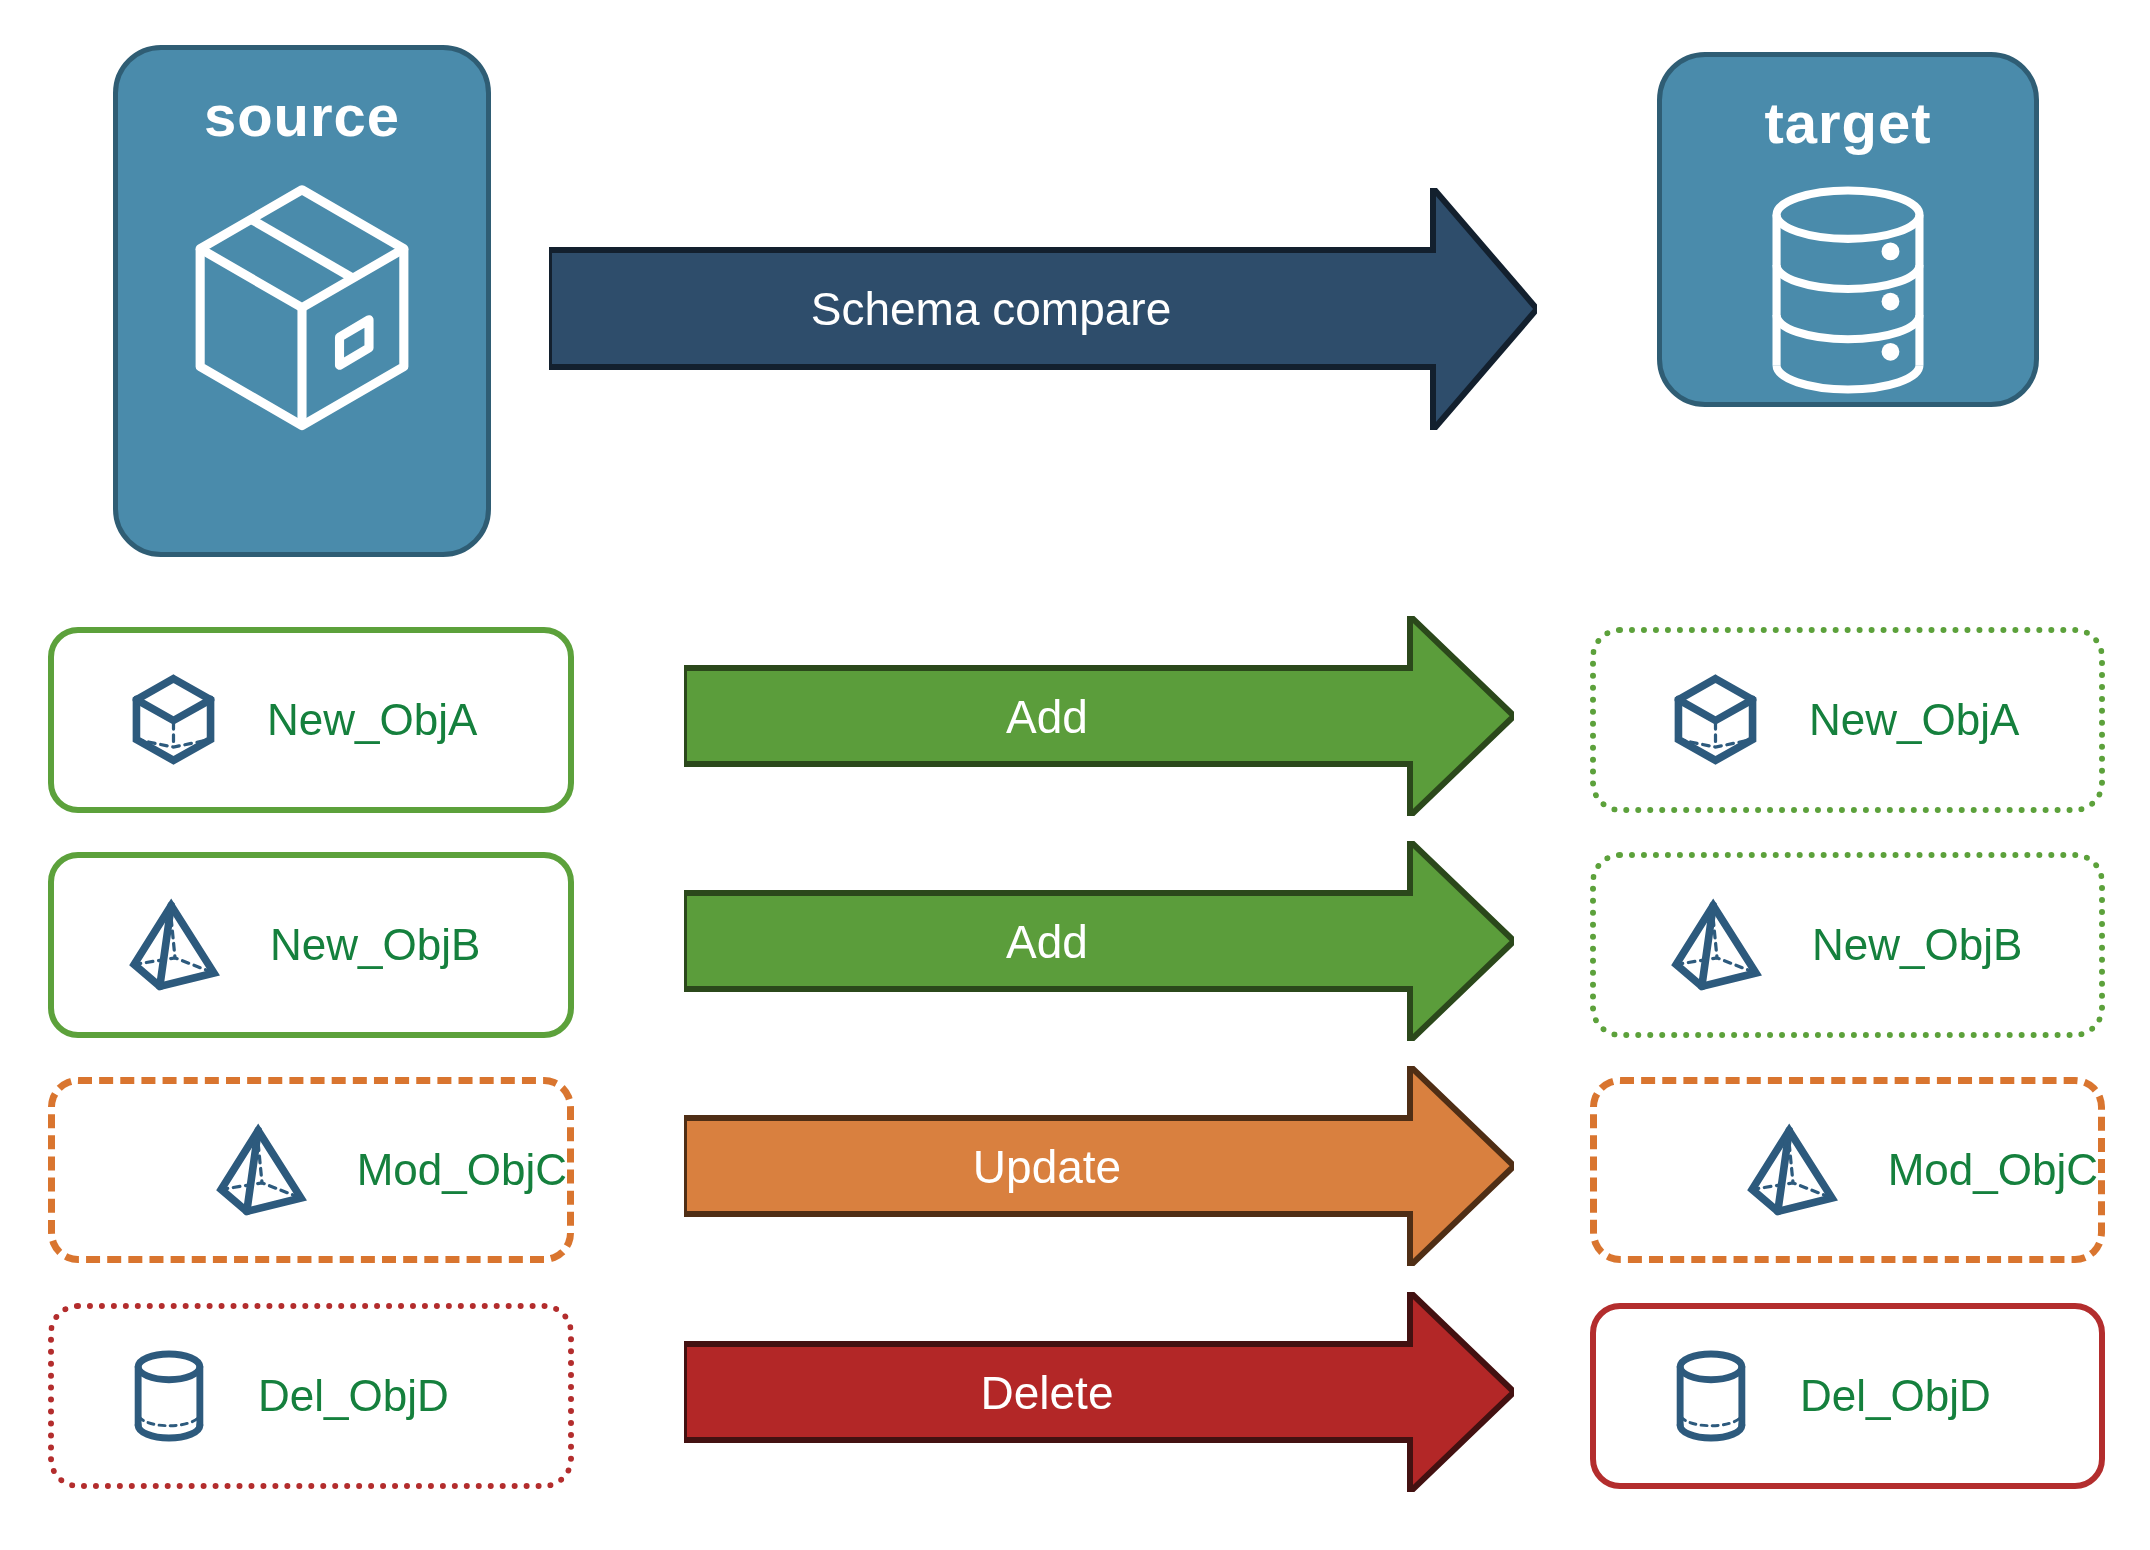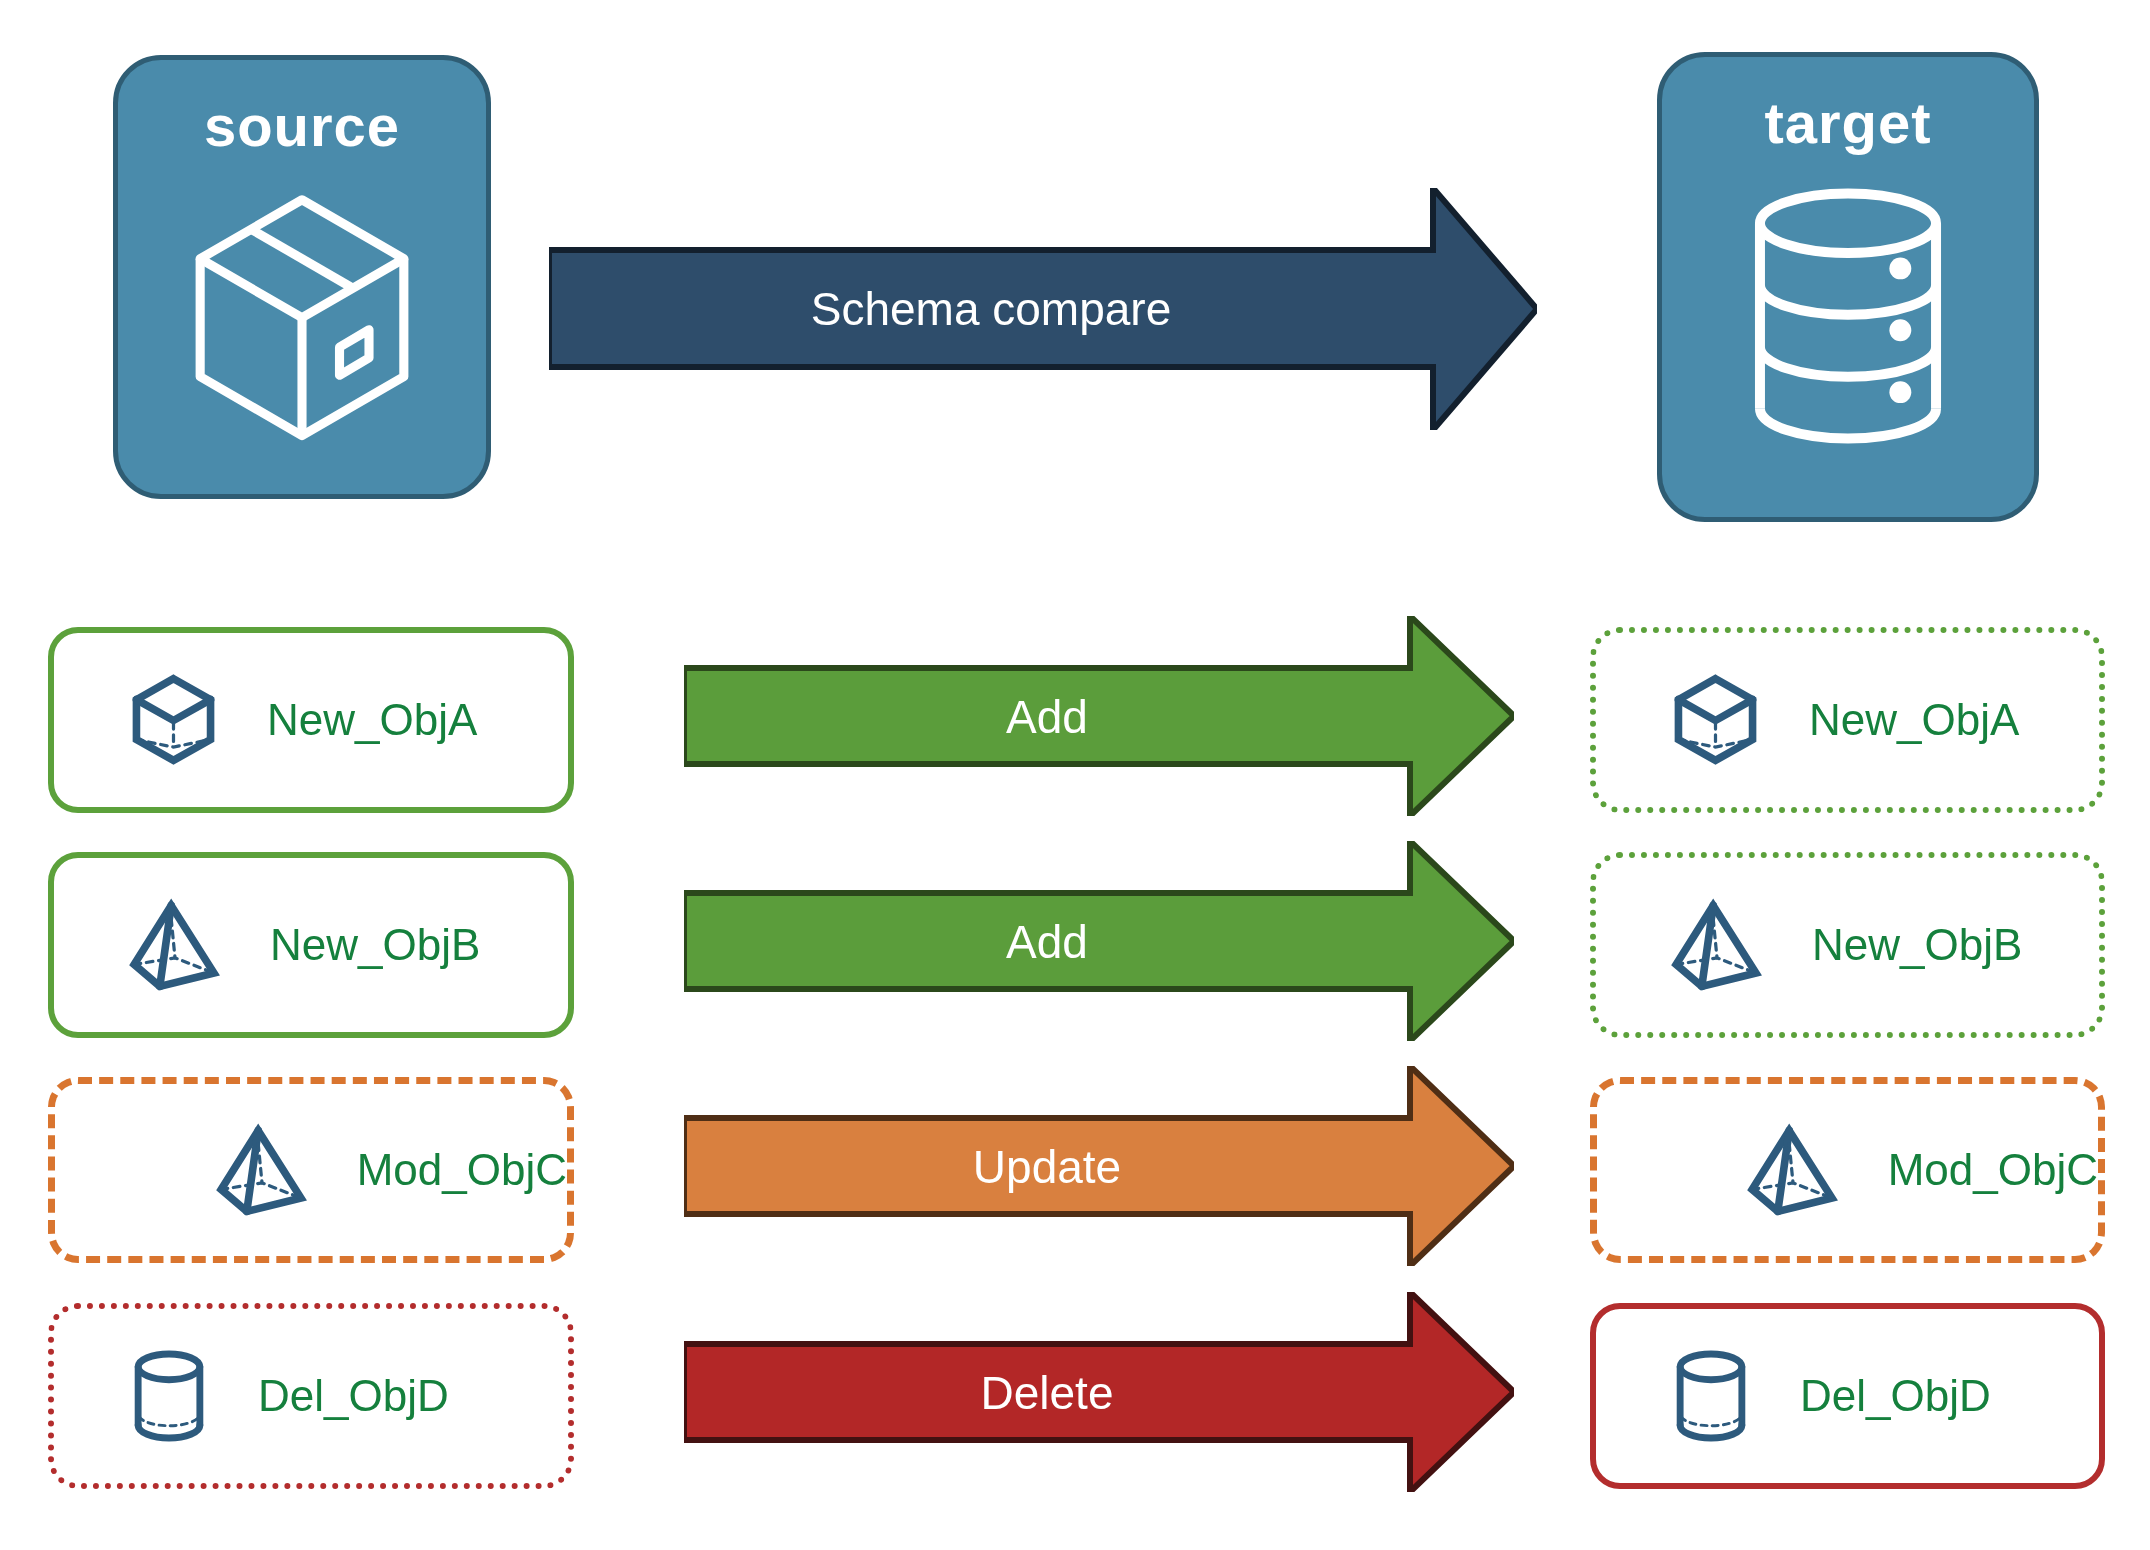--- a/index.html
+++ b/index.html
@@ -85,28 +85,28 @@
       <ellipse class="steel-solid" cx="50" cy="22" rx="36" ry="15"></ellipse>
       <path class="steel-solid" d="M14 22 V90 M86 22 V90"></path>
       <path class="steel-solid" d="M14 90 A36 15 0 0 0 86 90"></path>
       <path class="steel-dash" d="M15 80 A36 14 0 0 0 85 80"></path>
     </symbol>
   </defs>
 </svg>
 
 <div id="canvas">
 
-  <div class="node" style="left:113px;top:55px;width:378px;height:444px">
+  <div class="node" style="left:113px;top:45px;width:378px;height:512px">
     <div class="node-label">source</div>
     <svg class="node-icon" width="268" height="268">
       <use href="#icon-package"></use>
     </svg>
   </div>
 
-  <div class="node" style="left:1657px;top:52px;width:382px;height:470px">
+  <div class="node" style="left:1657px;top:52px;width:382px;height:355px">
     <div class="node-label">target</div>
     <svg class="node-icon" width="238" height="276">
       <use href="#icon-database"></use>
     </svg>
   </div>
 
   <svg class="compare-arrow" width="988" height="242" viewBox="0 0 988 242">
     <polygon points="0,62 884,62 884,0 988,121 884,242 884,179 0,179"></polygon>
     <text x="442" y="137">Schema compare</text>
   </svg>

